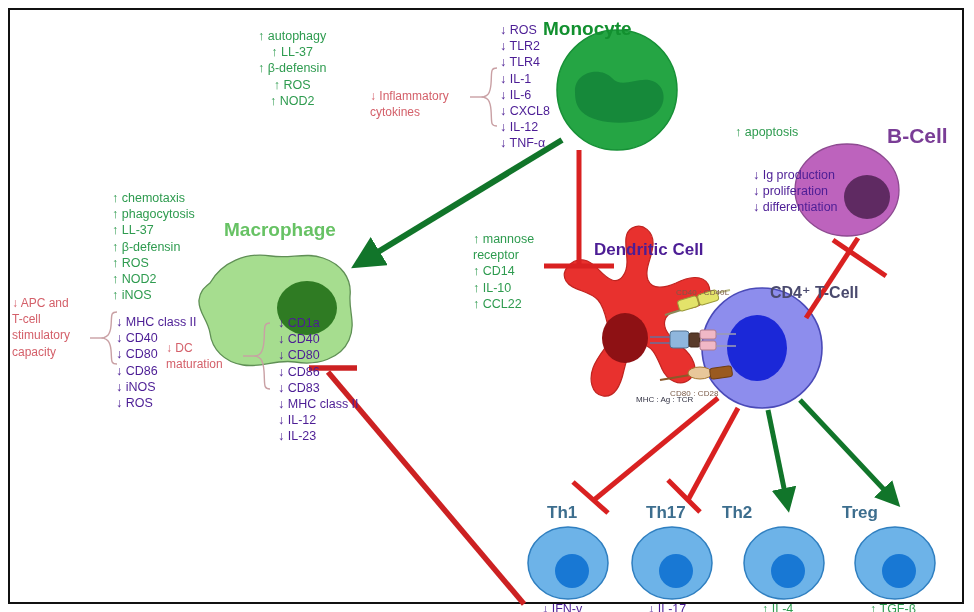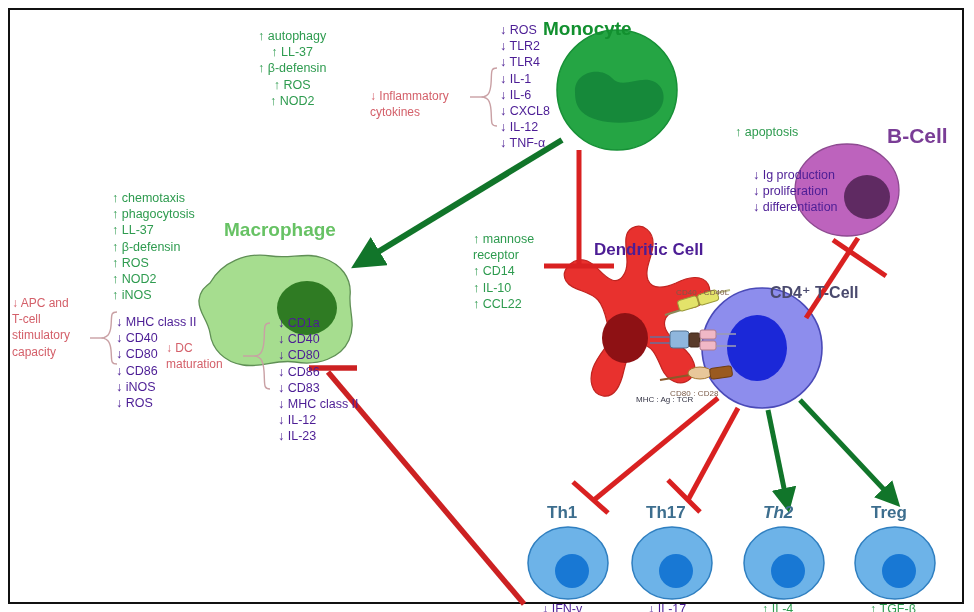--- a/index.html
+++ b/index.html
@@ -253,20 +253,20 @@
   </div>
 
   <div class="celltitle tc-title" style="left:770px;top:268px;margin-top:15px;">CD4⁺ T-Cell</div>
 
   <div class="syn" style="left:676px;top:288px;">CD40 : CD40L</div>
   <div class="syn2" style="left:636px;top:349px;margin-top:46px;">MHC : Ag : TCR</div>
   <div class="syn" style="left:670px;top:389px;">CD80 : CD28</div>
 
   <div class="celltitle sub-title" style="left:547px;top:503px;">Th1</div>
   <div class="celltitle sub-title" style="left:646px;top:503px;">Th17</div>
-  <div class="celltitle sub-title" style="left:763px;top:503px;font-style:italic;">Th2</div>
-  <div class="celltitle sub-title" style="left:871px;top:503px;">Treg</div>
+  <div class="celltitle sub-title" style="left:722px;top:503px;">Th2</div>
+  <div class="celltitle sub-title" style="left:842px;top:503px;">Treg</div>
 
   <div class="listbox dn" style="left:542px;top:601px;">↓ IFN-γ</div>
   <div class="listbox dn" style="left:648px;top:601px;">↓ IL-17</div>
   <div class="listbox up" style="left:762px;top:601px;">↑ IL-4</div>
   <div class="listbox up" style="left:870px;top:601px;">↑ TGF-β</div>
 </div>
 
 </body></html>

